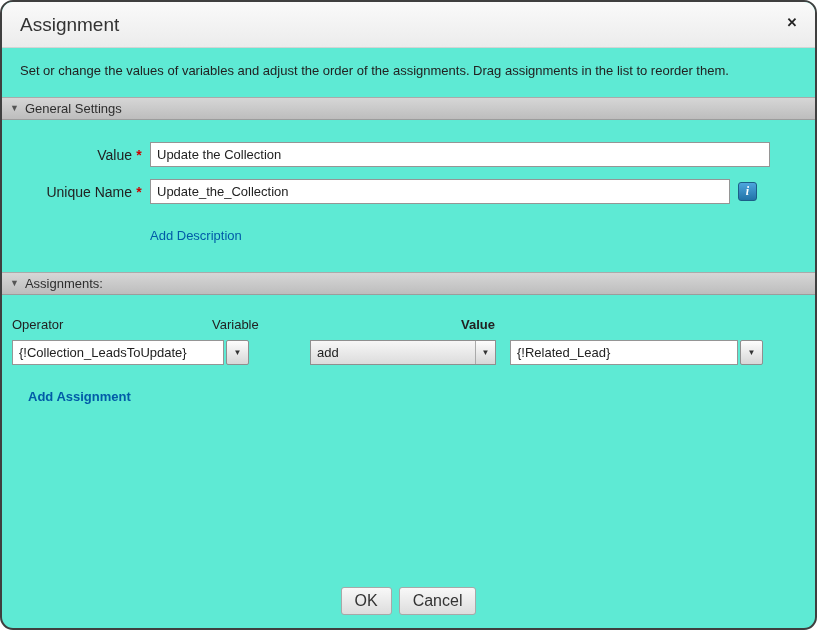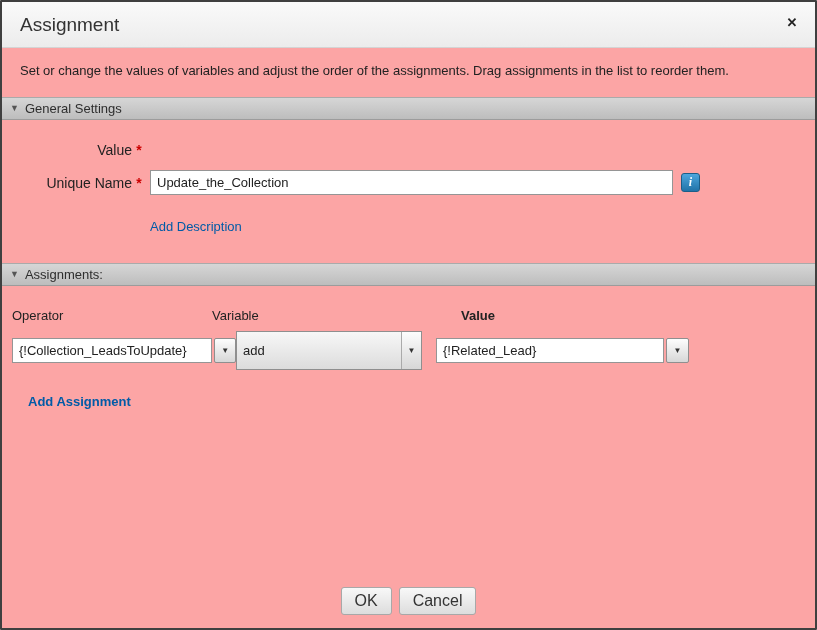--- a/index.html
+++ b/index.html
@@ -1,23 +1,23 @@
 <!DOCTYPE html>
 <html><head>
 <meta charset="utf-8">
 <style>
   * { margin: 0; padding: 0; box-sizing: border-box; }
   html, body { width: 817px; height: 630px; background: #ffffff; font-family: "Liberation Sans", sans-serif; }
 
   .dialog {
     position: relative;
     width: 817px; height: 630px;
-    background: #fca5a5;
+    background: #5eead4;
     border: 2px solid #3f3f3f;
-    border-radius: 1px;
+    border-radius: 13px;
     overflow: hidden;
   }
 
   
   .titlebar {
     position: relative;
     height: 46px;
     background: linear-gradient(#fafafa, #ececec);
     border-bottom: 1px solid #d4d4d4;
     display: flex; align-items: center;
@@ -72,21 +72,21 @@
   }
   input[type="text"] {
     height: 25px;
     border: 1px solid #959595;
     font-family: "Liberation Sans", sans-serif;
     font-size: 13px; color: #222;
     padding: 0 6px;
     background: #fff;
   }
   .name-input { width: 620px; }
-  .uniquename-input { width: 523px; }
+  .uniquename-input { width: 580px; }
   .info-btn {
     width: 19px; height: 19px;
     margin-left: 8px;
     background: linear-gradient(#4da6dd, #2173a8);
     border: 1px solid #1c5e88;
     border-radius: 3px;
     color: #fff; font-family: "Liberation Serif", serif;
     font-style: italic; font-weight: bold; font-size: 12px;
     cursor: pointer; line-height: 17px; text-align: center;
   }
@@ -114,39 +114,39 @@
     margin-left: 2px;
     background: linear-gradient(#fdfdfd, #d7d7d7);
     border: 1px solid #8f8f8f;
     border-radius: 2px;
     cursor: pointer;
     display: flex; align-items: center; justify-content: center;
   }
   .dd-btn .chev { font-size: 8px; color: #333; line-height: 1; }
 
   .select-box {
-    width: 186px; height: 39px;
+    width: 186px; height: 25px;
     border: 1px solid #8f8f8f;
     background: linear-gradient(#f7f7f7, #dcdcdc);
     display: flex; align-items: center;
     font-size: 13px; color: #222;
     cursor: pointer;
     margin-right: 14px;
   }
   .select-box .sel-text { flex: 1; padding: 0 6px; }
   .select-box .sel-arrow {
     width: 20px; height: 100%;
     border-left: 1px solid #aaa;
     background: linear-gradient(#fdfdfd, #d7d7d7);
     display: flex; align-items: center; justify-content: center;
   }
   .select-box .sel-arrow .chev { font-size: 8px; color: #333; line-height: 1; }
 
   .op-cell { width: 200px; display: flex; }
-  .var-cell { width: 224px; }
+  .var-cell { width: 298px; }
   .val-cell { display: flex; }
 
   .add-assign { display: inline-block; margin: 24px 0 0 16px; font-weight: bold; }
 
   
   .footer {
     position: absolute; left: 0; bottom: 13px;
     width: 100%;
     display: flex; justify-content: center; gap: 7px;
   }
@@ -175,20 +175,21 @@
 
   <div class="section-header">
     <span class="tri">▼</span>
     <span>General Settings</span>
   </div>
 
   <div class="gs-body">
     <div class="form-row">
       <span class="form-label">Value</span>
       <span class="req">*</span>
+      <input type="text" class="name-input" value="Update the Collection" style="">
     </div>
 
     <div class="form-row">
       <span class="form-label">Unique Name</span>
       <span class="req">*</span>
       <input type="text" class="uniquename-input" value="Update_the_Collection" style="">
       <button class="info-btn">i</button>
     </div>
 
     <a class="link add-desc">Add Description</a>

